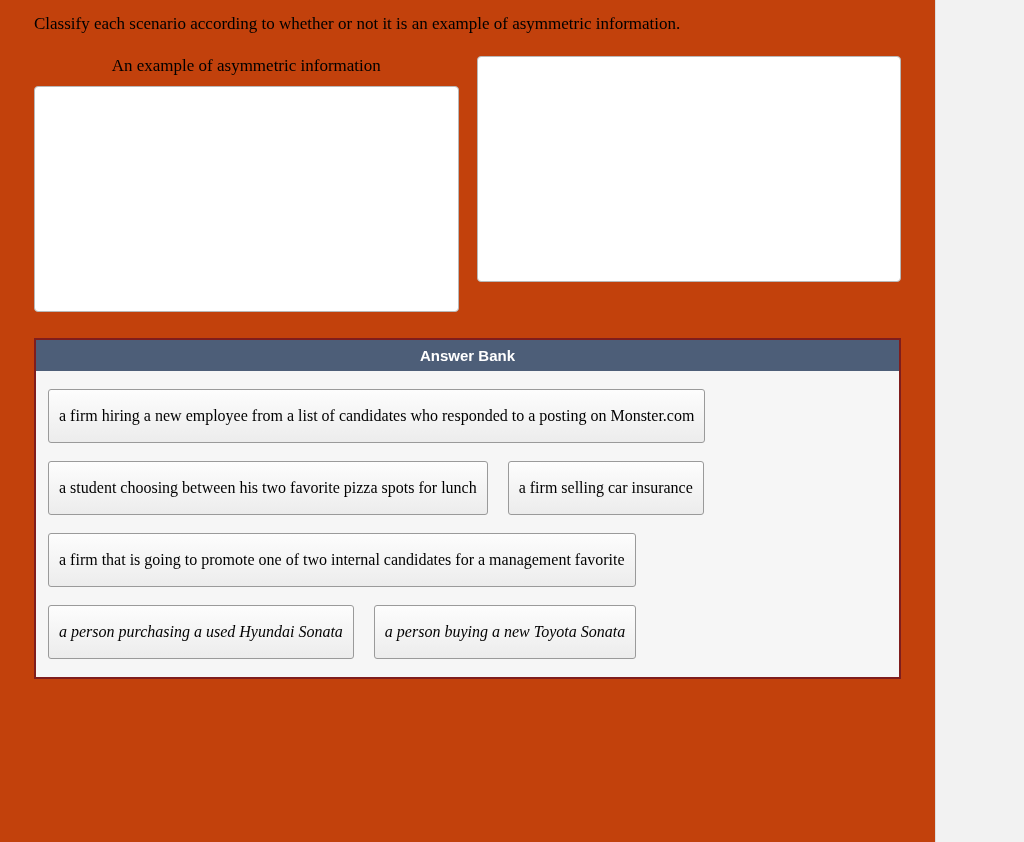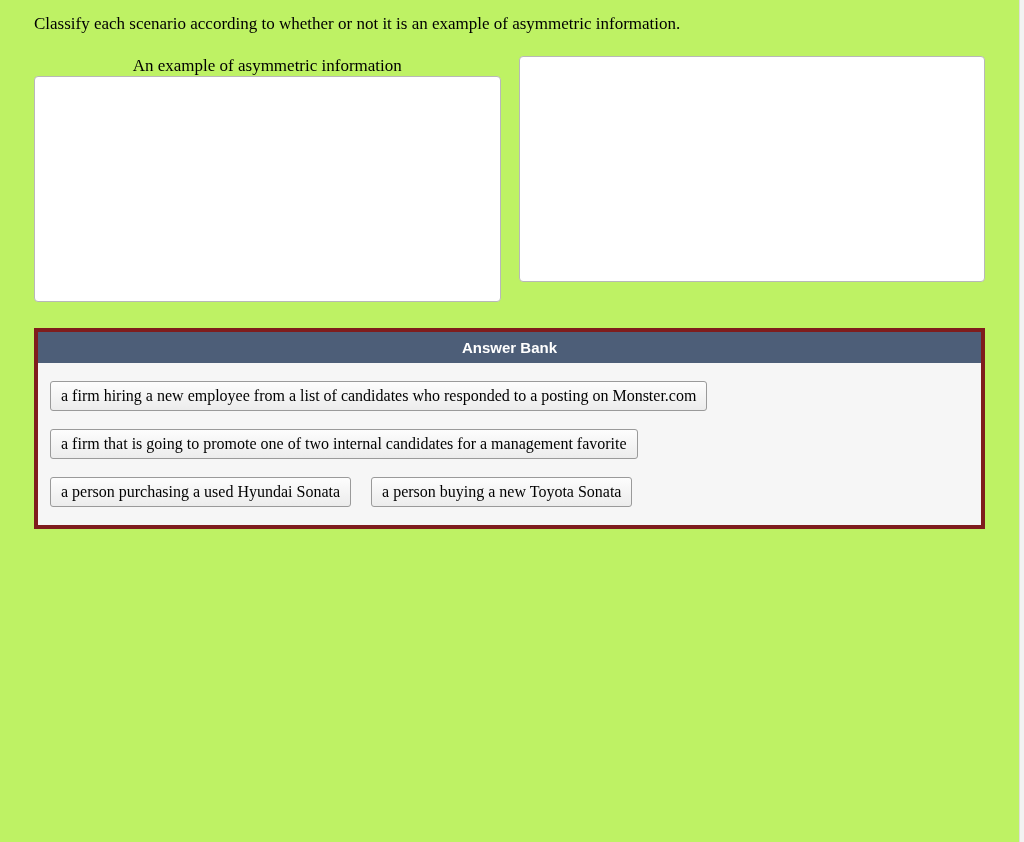--- a/index.html
+++ b/index.html
@@ -8,22 +8,22 @@
       padding: 0;
     }
     body {
       font-family: Georgia, 'Times New Roman', serif;
       background: #f2f2f2;
       width: 1024px;
       height: 842px;
       overflow: hidden;
     }
     .content-panel {
-      background: #bef264;
-      width: 1020px;
+      background: #c2410c;
+      width: 936px;
       min-height: 842px;
       padding: 10px 0 0 0;
       border-right: 1px solid #ddd;
     }
     .question-text {
       font-size: 17px;
       color: #000;
       padding: 4px 12px 14px 34px;
     }
     .drop-zones {
@@ -34,32 +34,33 @@
     }
     .zone-column {
       flex: 1;
       display: flex;
       flex-direction: column;
       align-items: center;
     }
     .zone-label {
       font-size: 17px;
       color: #000;
+      margin-bottom: 10px;
       text-align: center;
     }
     .drop-box {
       width: 100%;
       height: 226px;
       border: 1px solid #b8b8b8;
       border-radius: 4px;
       background: #fff;
     }
     .answer-bank {
       margin: 26px 34px 0 34px;
-      border: 4px solid #7f1d1d;
+      border: 2px solid #7f1d1d;
     }
     .answer-bank-header {
       background: #4d5e78;
       color: #fff;
       font-family: Arial, Helvetica, sans-serif;
       font-size: 15px;
       font-weight: bold;
       text-align: center;
       padding: 7px 0;
     }
@@ -68,27 +69,28 @@
       padding: 18px 12px 18px 12px;
     }
     .answer-row {
       display: flex;
       flex-wrap: wrap;
       gap: 20px;
       margin-bottom: 18px;
     }
     .answer-row:last-child {
       margin-bottom: 0;
+      font-style: italic;
     }
     .answer-item {
       display: inline-block;
       background: linear-gradient(#fdfdfd, #ececec);
       border: 1px solid #9a9a9a;
       border-radius: 3px;
-      padding: 5px 10px;
+      padding: 17px 10px;
       font-size: 16px;
       color: #000;
       cursor: grab;
       white-space: nowrap;
     }
   </style>
 </head>
 <body>
 
 <div class="content-panel">
@@ -106,20 +108,24 @@
   </div>
 
   <div class="answer-bank">
     <div class="answer-bank-header">Answer Bank</div>
     <div class="answer-bank-body">
 
       <div class="answer-row">
         <span class="answer-item">a firm hiring a new employee from a list of candidates who responded to a posting on Monster.com</span>
       </div>
 
+      <div class="answer-row">
+        <span class="answer-item">a student choosing between his two favorite pizza spots for lunch</span>
+        <span class="answer-item">a firm selling car insurance</span>
+      </div>
 
       <div class="answer-row">
         <span class="answer-item">a firm that is going to promote one of two internal candidates for a management favorite</span>
       </div>
 
       <div class="answer-row">
         <span class="answer-item">a person purchasing a used Hyundai Sonata</span>
         <span class="answer-item">a person buying a new Toyota Sonata</span>
       </div>
 

